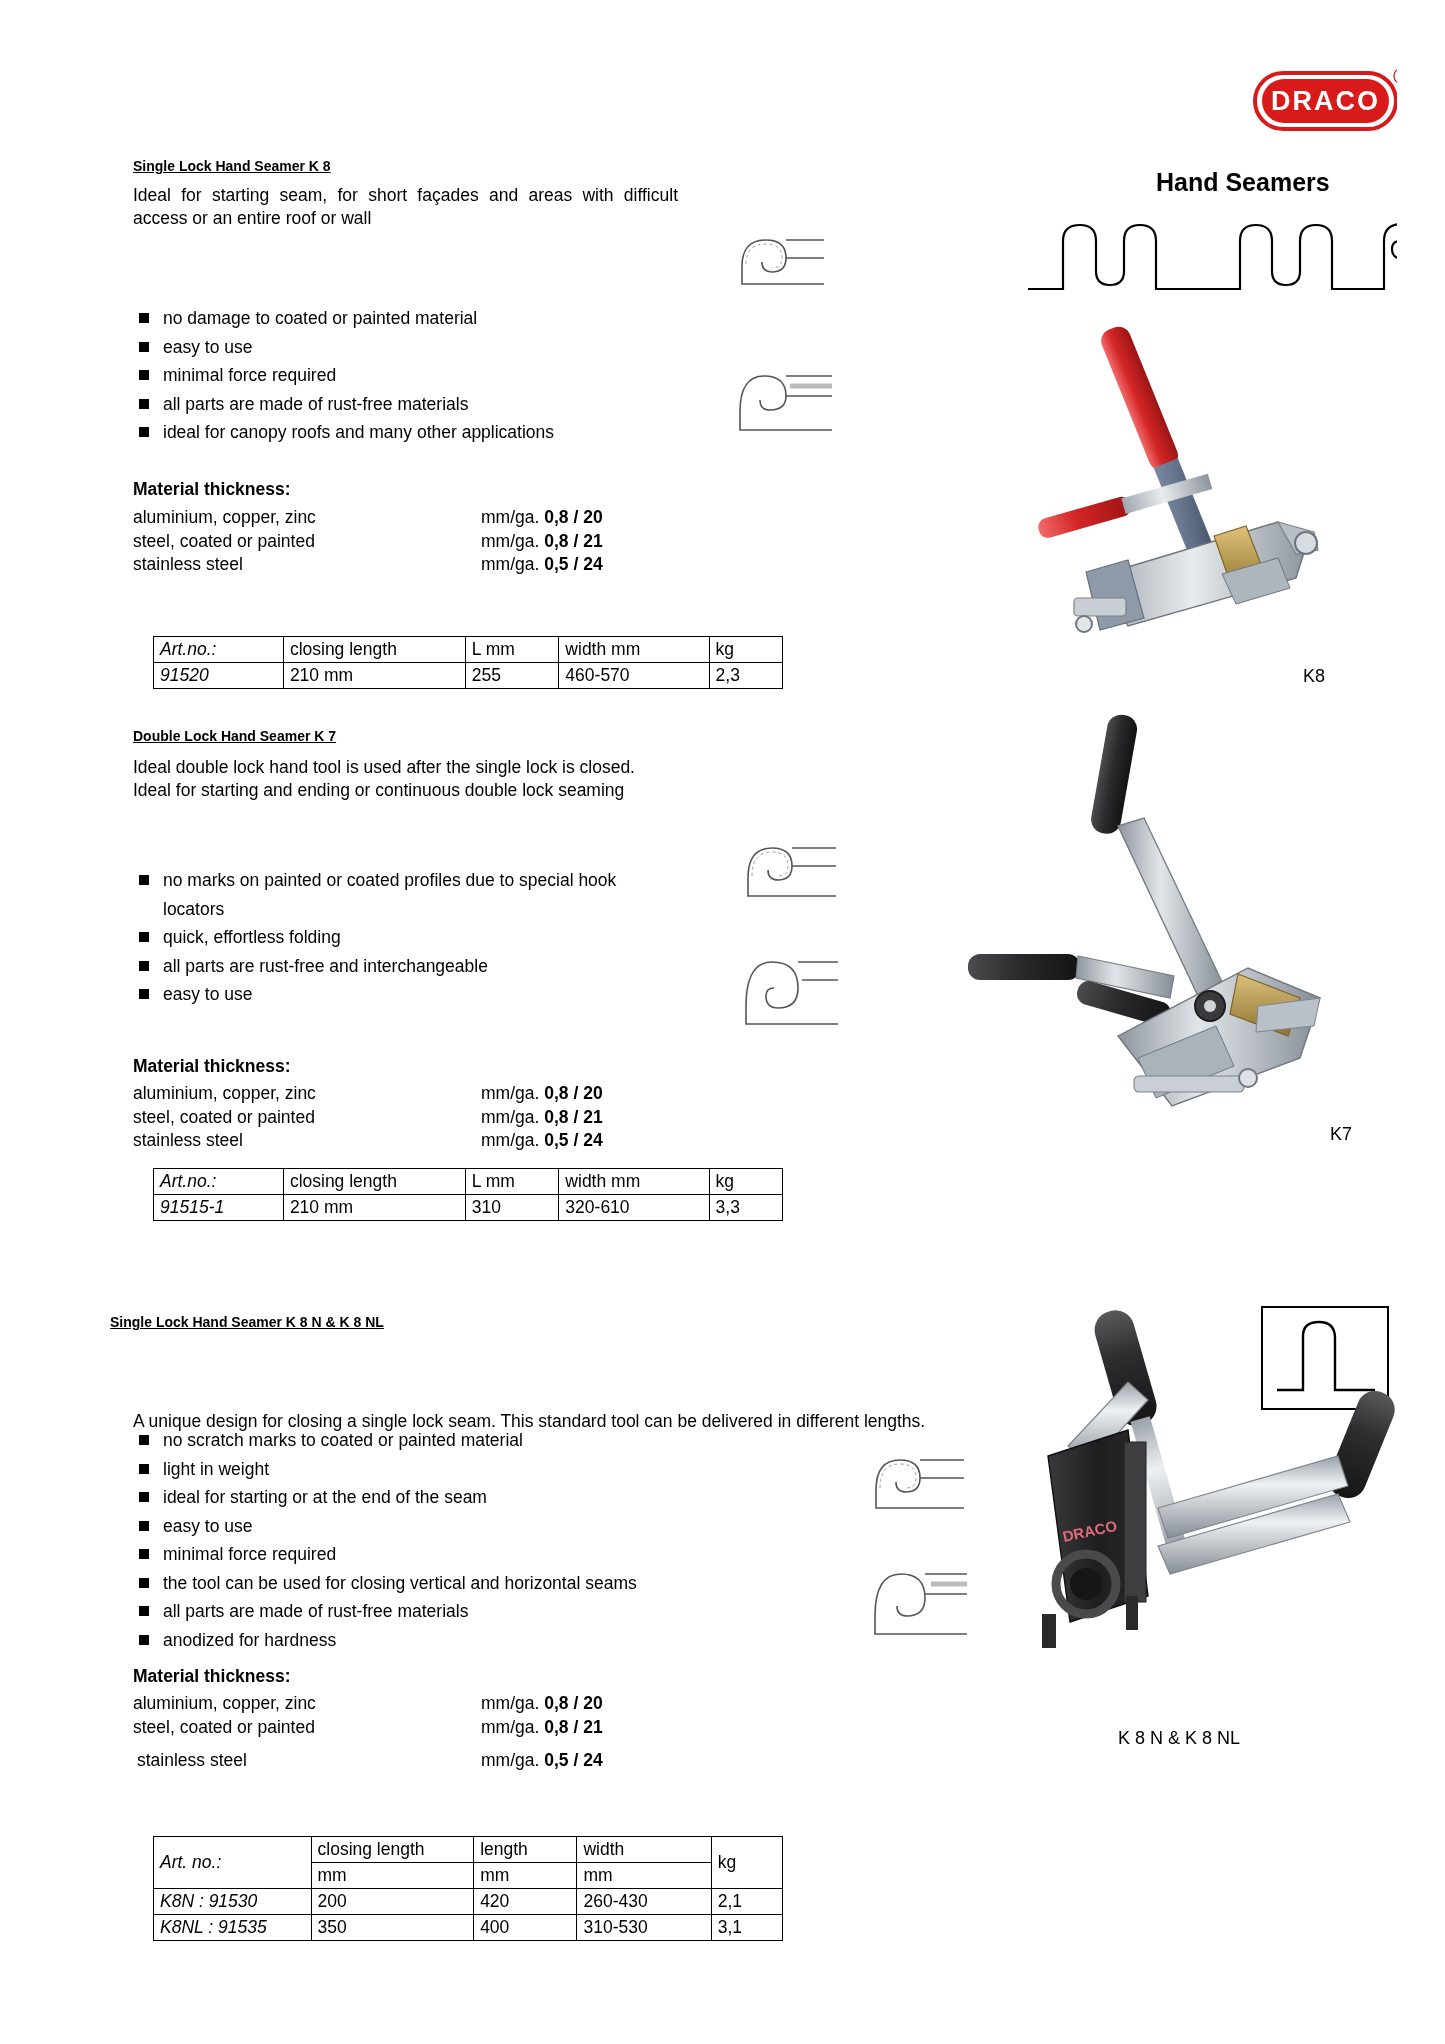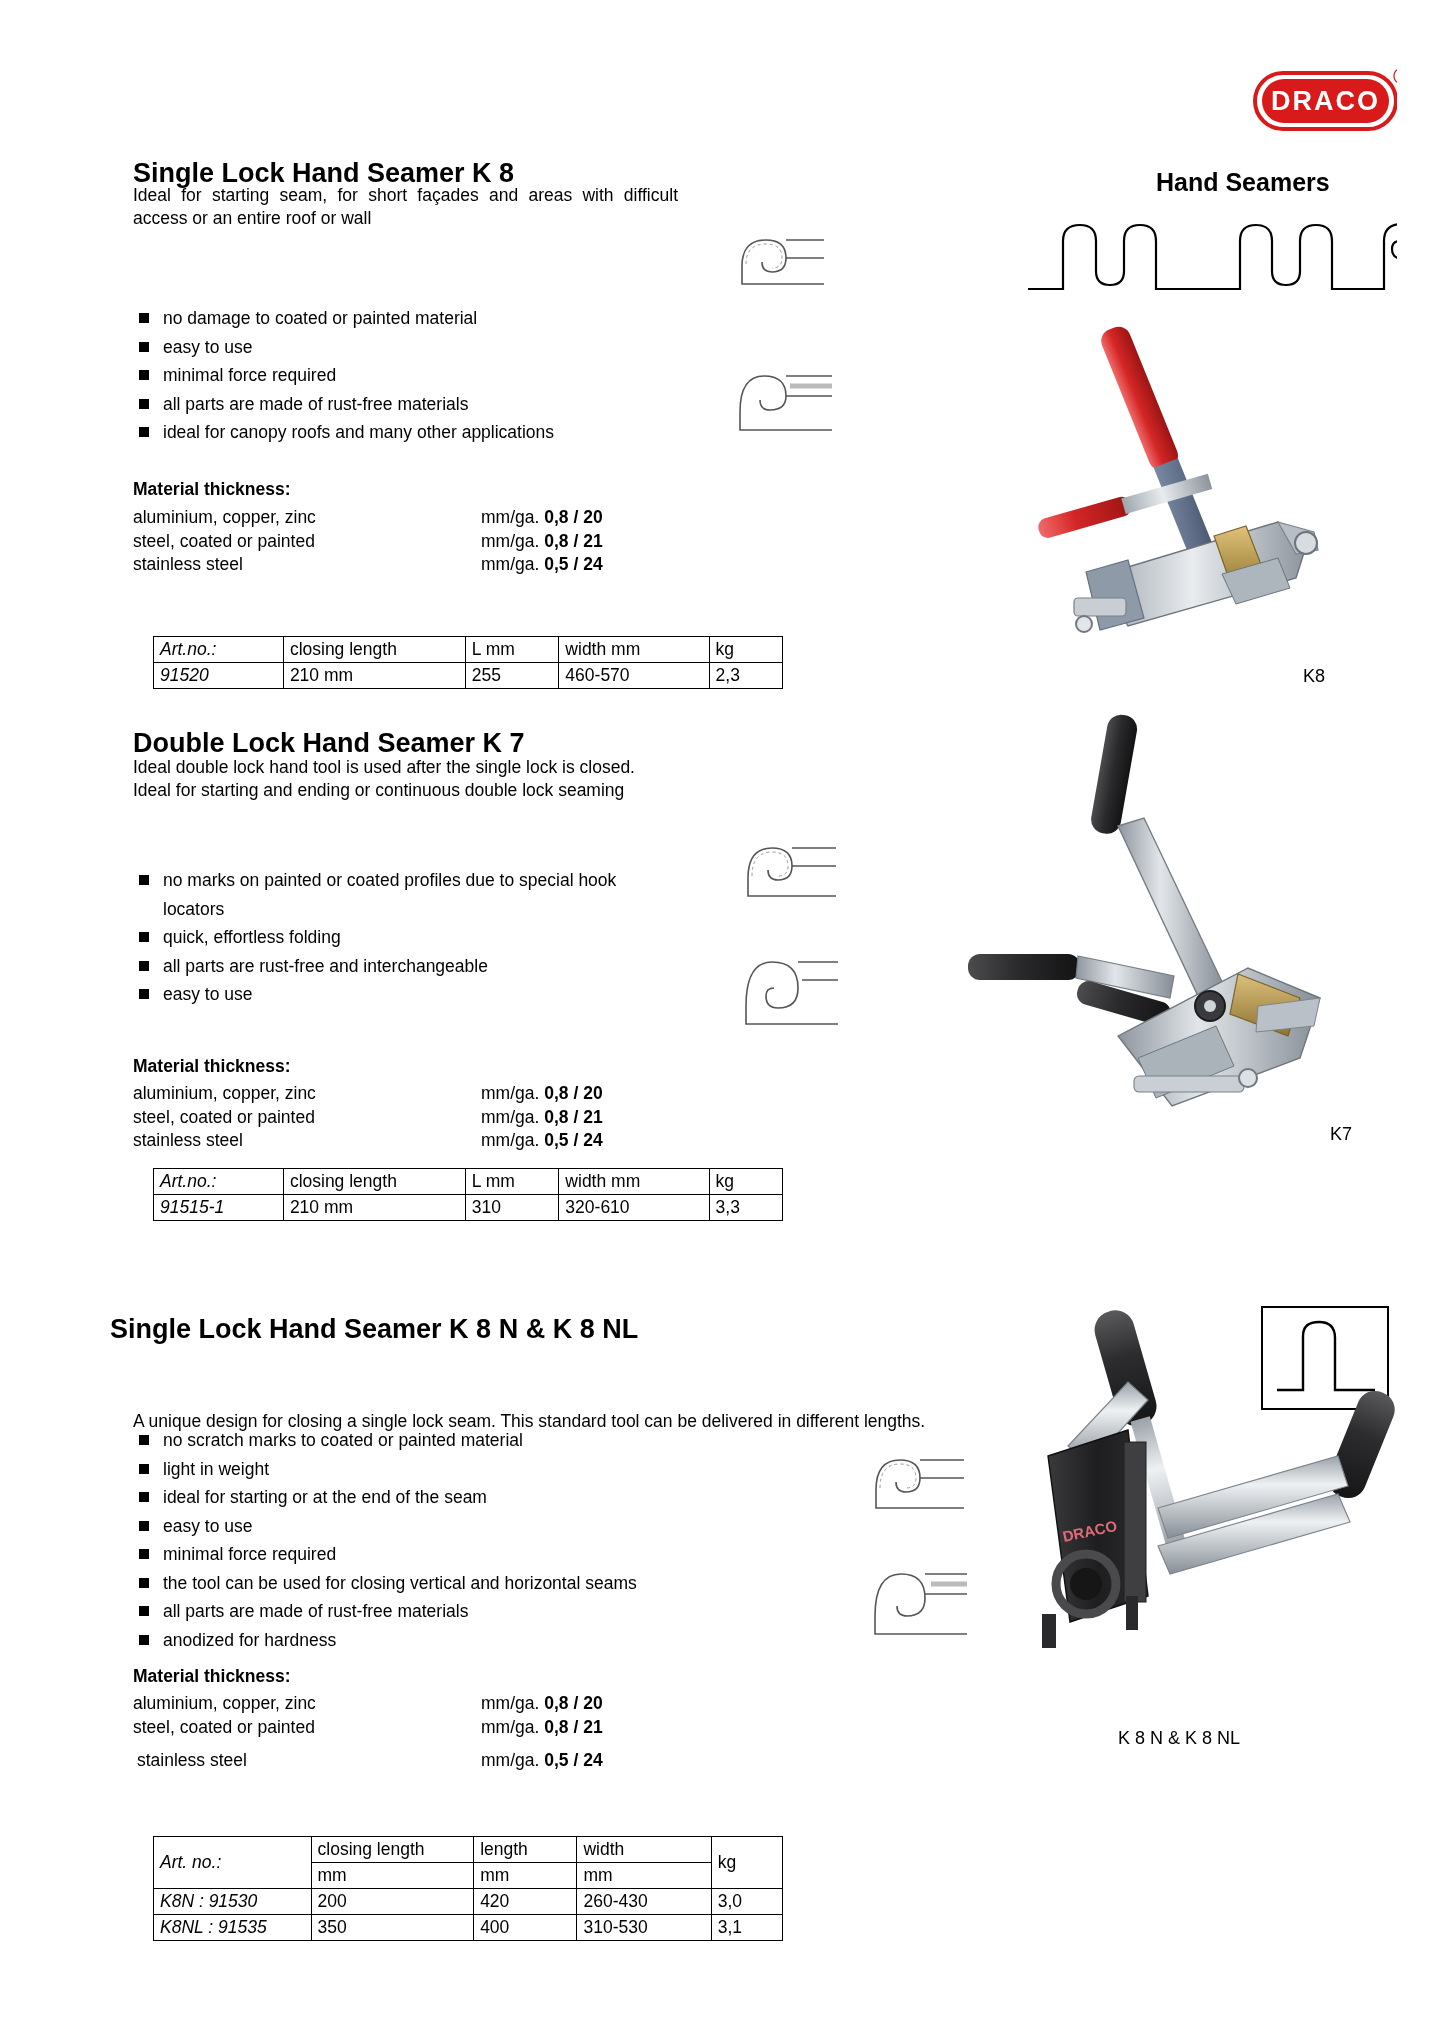--- a/index.html
+++ b/index.html
@@ -67,23 +67,24 @@
   .seam-profiles {
     position: absolute;
     left: 980px;
     top: 195px;
     width: 420px;
     height: 90px;
   }
   
   .sec-title {
     position: absolute;
-    font-size: 27px;
+    font-size: 14px;
     font-weight: bold;
     white-space: nowrap;
+    text-decoration: underline;
   }
   .body-text {
     position: absolute;
     font-size: 17.5px;
     line-height: 23px;
   }
   .bullets {
     position: absolute;
     font-size: 17.5px;
     line-height: 28.5px;
@@ -424,21 +425,21 @@
     <tr>
       <th>mm</th>
       <th>mm</th>
       <th>mm</th>
     </tr>
     <tr>
       <td class="art" style="text-align:left;">K8N   : 91530</td>
       <td>200</td>
       <td>420</td>
       <td>260-430</td>
-      <td>3,0</td>
+      <td>2,1</td>
     </tr>
     <tr>
       <td class="art" style="text-align:left;">K8NL : 91535</td>
       <td>350</td>
       <td>400</td>
       <td>310-530</td>
       <td>3,1</td>
     </tr>
   </tbody>
     </table>

